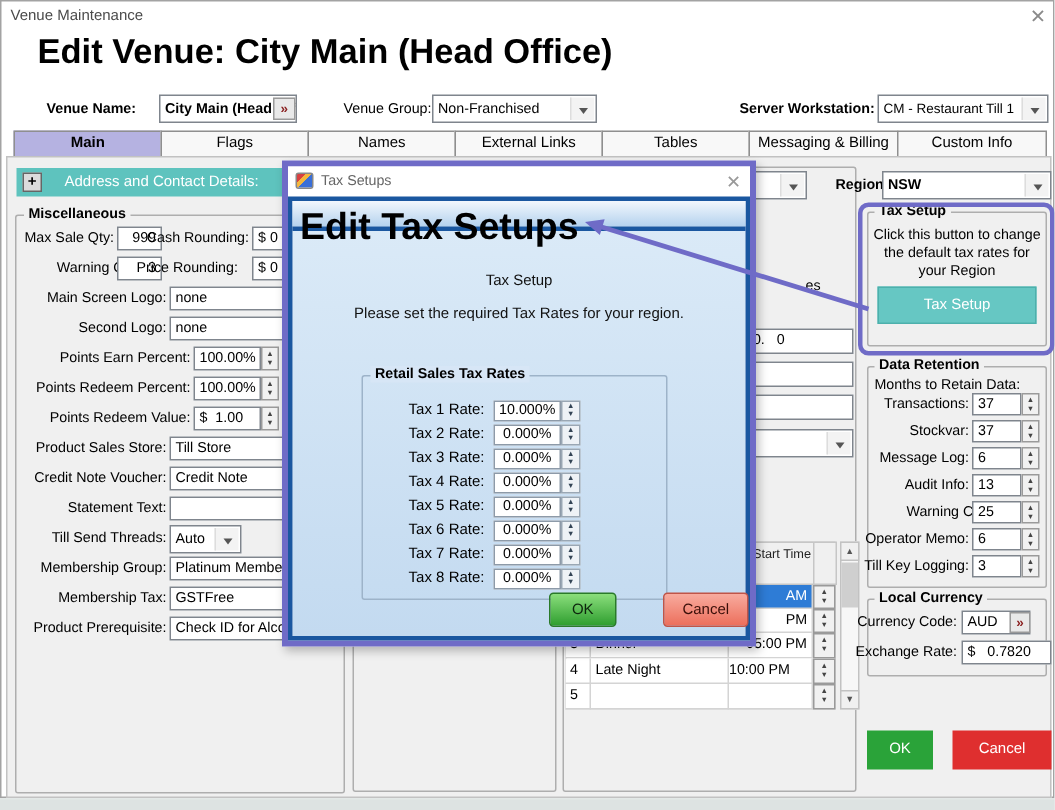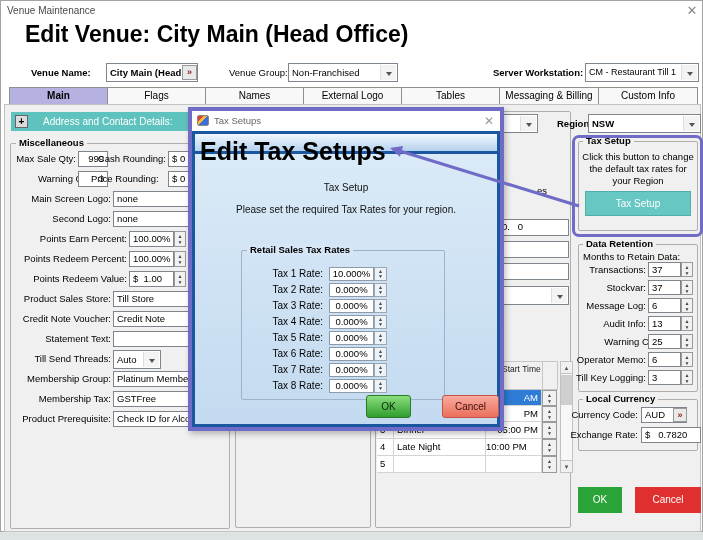--- a/index.html
+++ b/index.html
@@ -71,21 +71,21 @@
     <div class="tb b" style="left:105px;top:62px;width:92px;height:19px;line-height:15px">City Main (Head Offi</div>
     <div class="mini-btn" style="left:181px;top:64px">»</div>
     <div class="flbl" style="left:228px;top:66px">Venue Group:</div>
     <div class="cmb" style="left:287px;top:62px;width:110px">Non-Franchised</div>
     <div class="flbl b" style="left:492px;top:66px">Server Workstation:</div>
     <div class="cmb" style="left:584px;top:62px;width:114px;font-size:9px">CM - Restaurant Till 1</div>
 
     <div class="tab sel" style="left:8px;width:99px">Main</div>
     <div class="tab" style="left:106px;width:99px">Flags</div>
     <div class="tab" style="left:204px;width:99px">Names</div>
-    <div class="tab" style="left:302px;width:99px">External Logo</div>
+    <div class="tab" style="left:302px;width:99px">External Links</div>
     <div class="tab" style="left:400px;width:99px">Tables</div>
     <div class="tab" style="left:498px;width:100px">Messaging &amp; Billing</div>
     <div class="tab" style="left:597px;width:100px">Custom Info</div>
 
     <div class="content-bg"></div>
 
     <div class="teal-header">Address and Contact Details:</div>
     <div class="plus-box">+</div>
 
     <div class="groupbox" style="left:9px;top:142px;width:220px;height:386px"></div>

